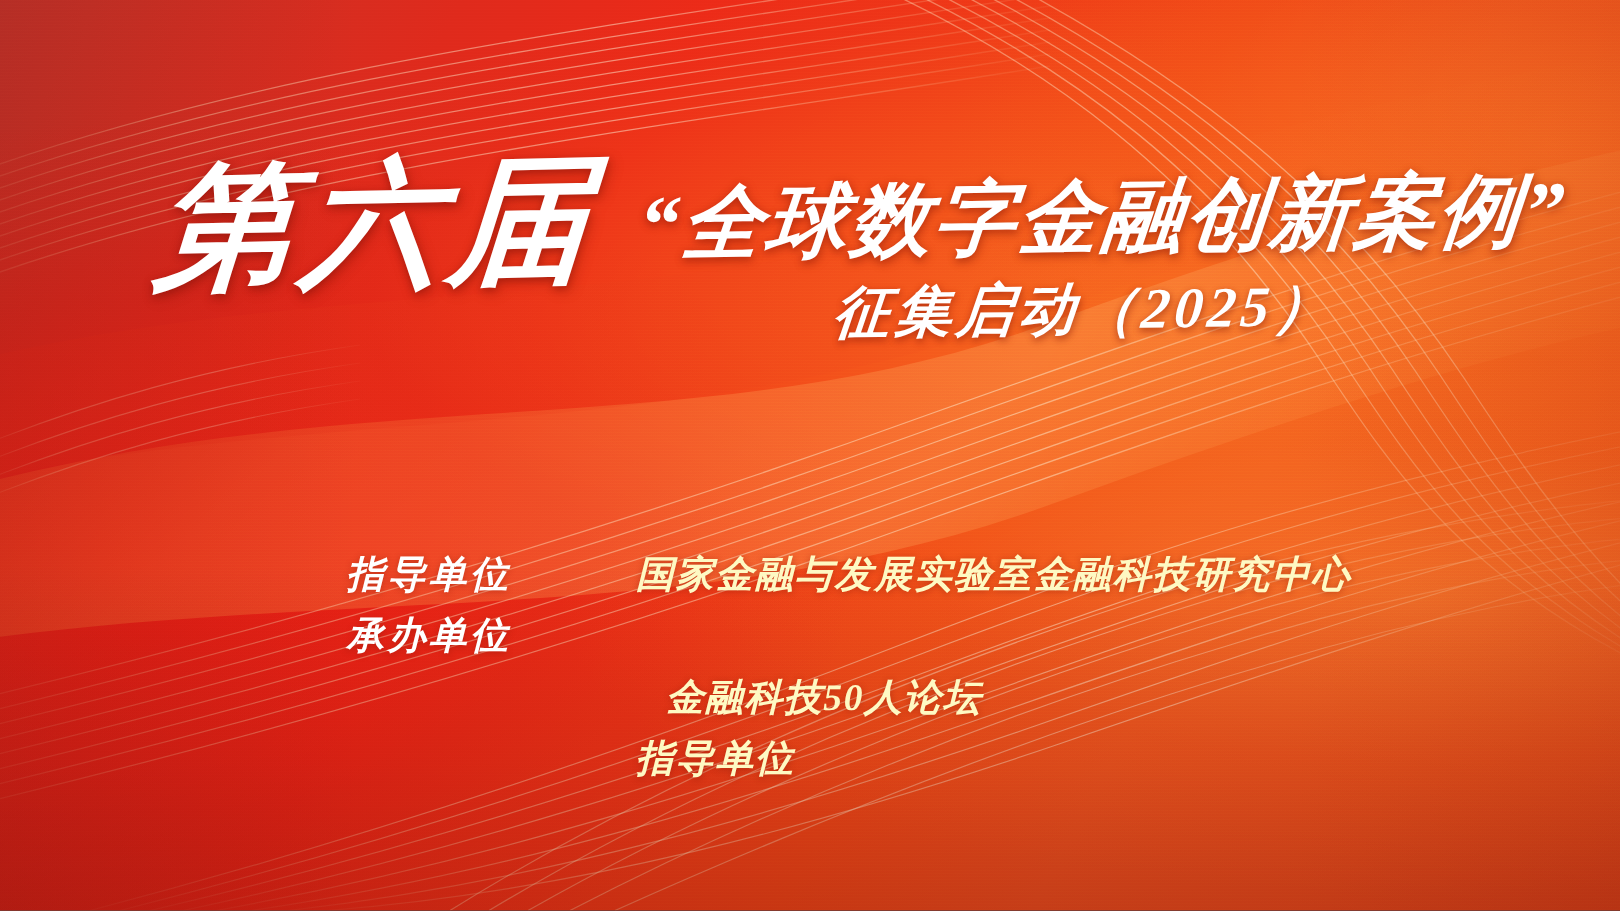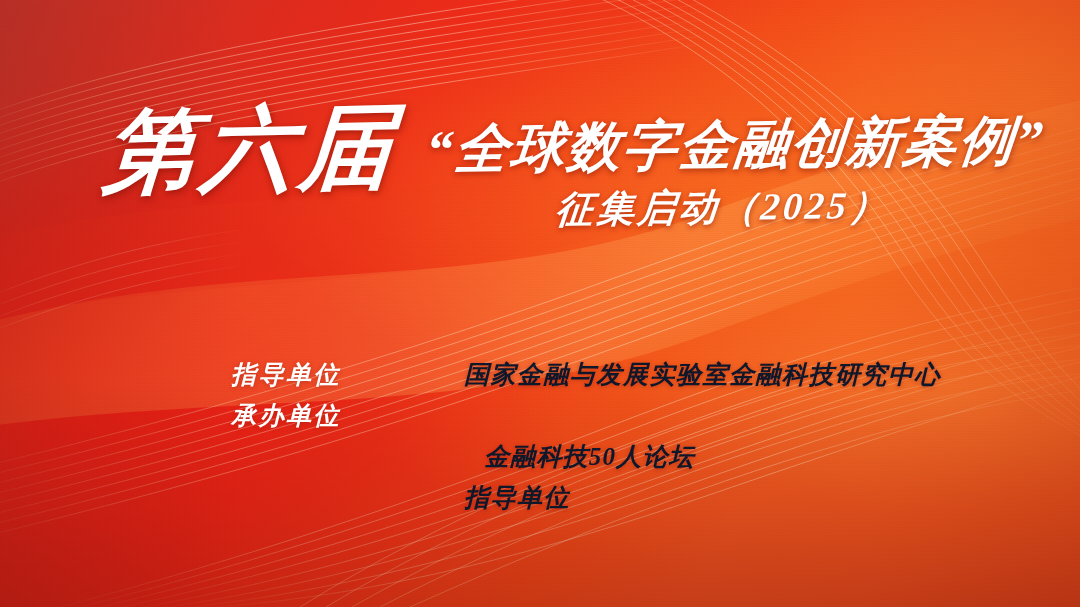--- a/index.html
+++ b/index.html
@@ -155,39 +155,38 @@
 
   
   .credits {
     position: absolute;
     left: 231px;
     top: 358px;
     width: 760px;
   }
   .credit-row {
     display: flex;
-    align-items: flex-start;
+    align-items: flex-end;
     height: 41px;
-    gap: 40px;
   }
   .credit-label {
     width: 193px;
     flex: 0 0 193px;
     font-size: 25px;
     letter-spacing: 2.5px;
     color: #ffffff;
     font-weight: 700;
     font-style: italic;
     text-shadow: 0 1px 4px rgba(140,26,10,0.45);
     white-space: nowrap;
   }
   .credit-value {
     font-size: 25px;
     letter-spacing: 1.5px;
-    color: #0f172a;
+    color: #fef9c3;
     font-weight: 700;
     font-style: italic;
     text-shadow: 0 1px 4px rgba(140,26,10,0.45);
     white-space: nowrap;
   }
   .credit-value.small-num { letter-spacing: 1.2px; margin-left: 20px; }
 </style>
 </head>
 <body>
 

